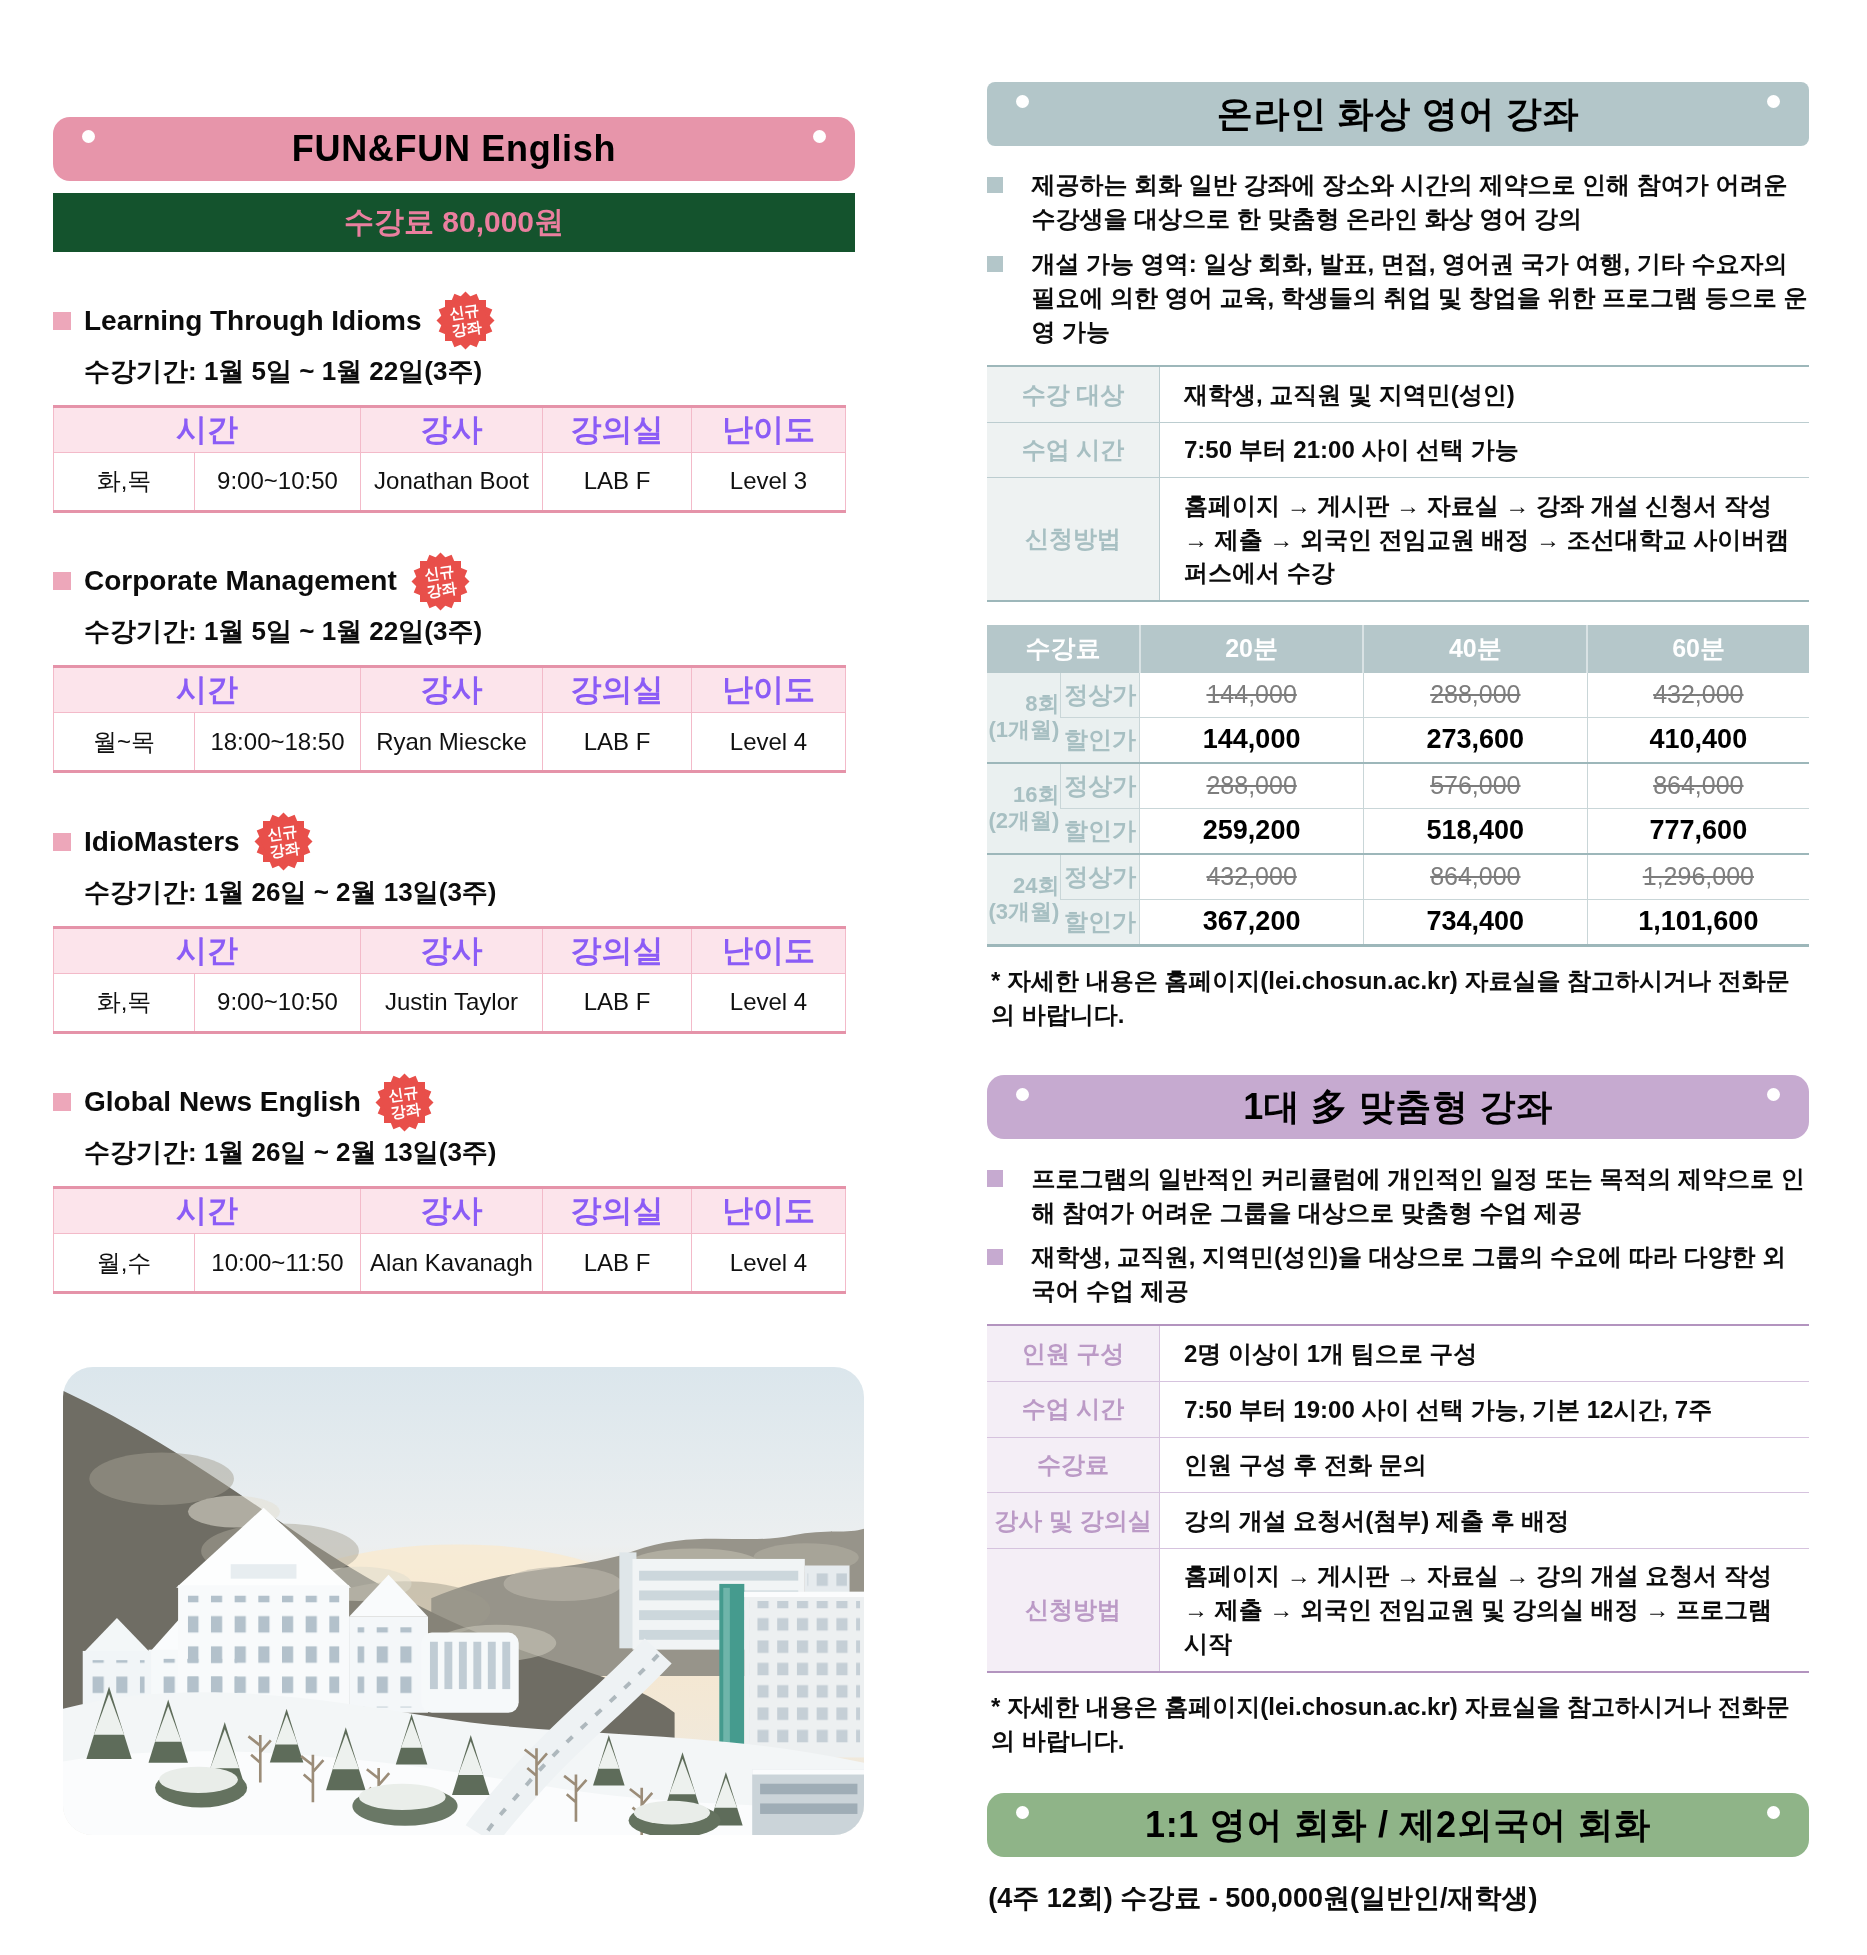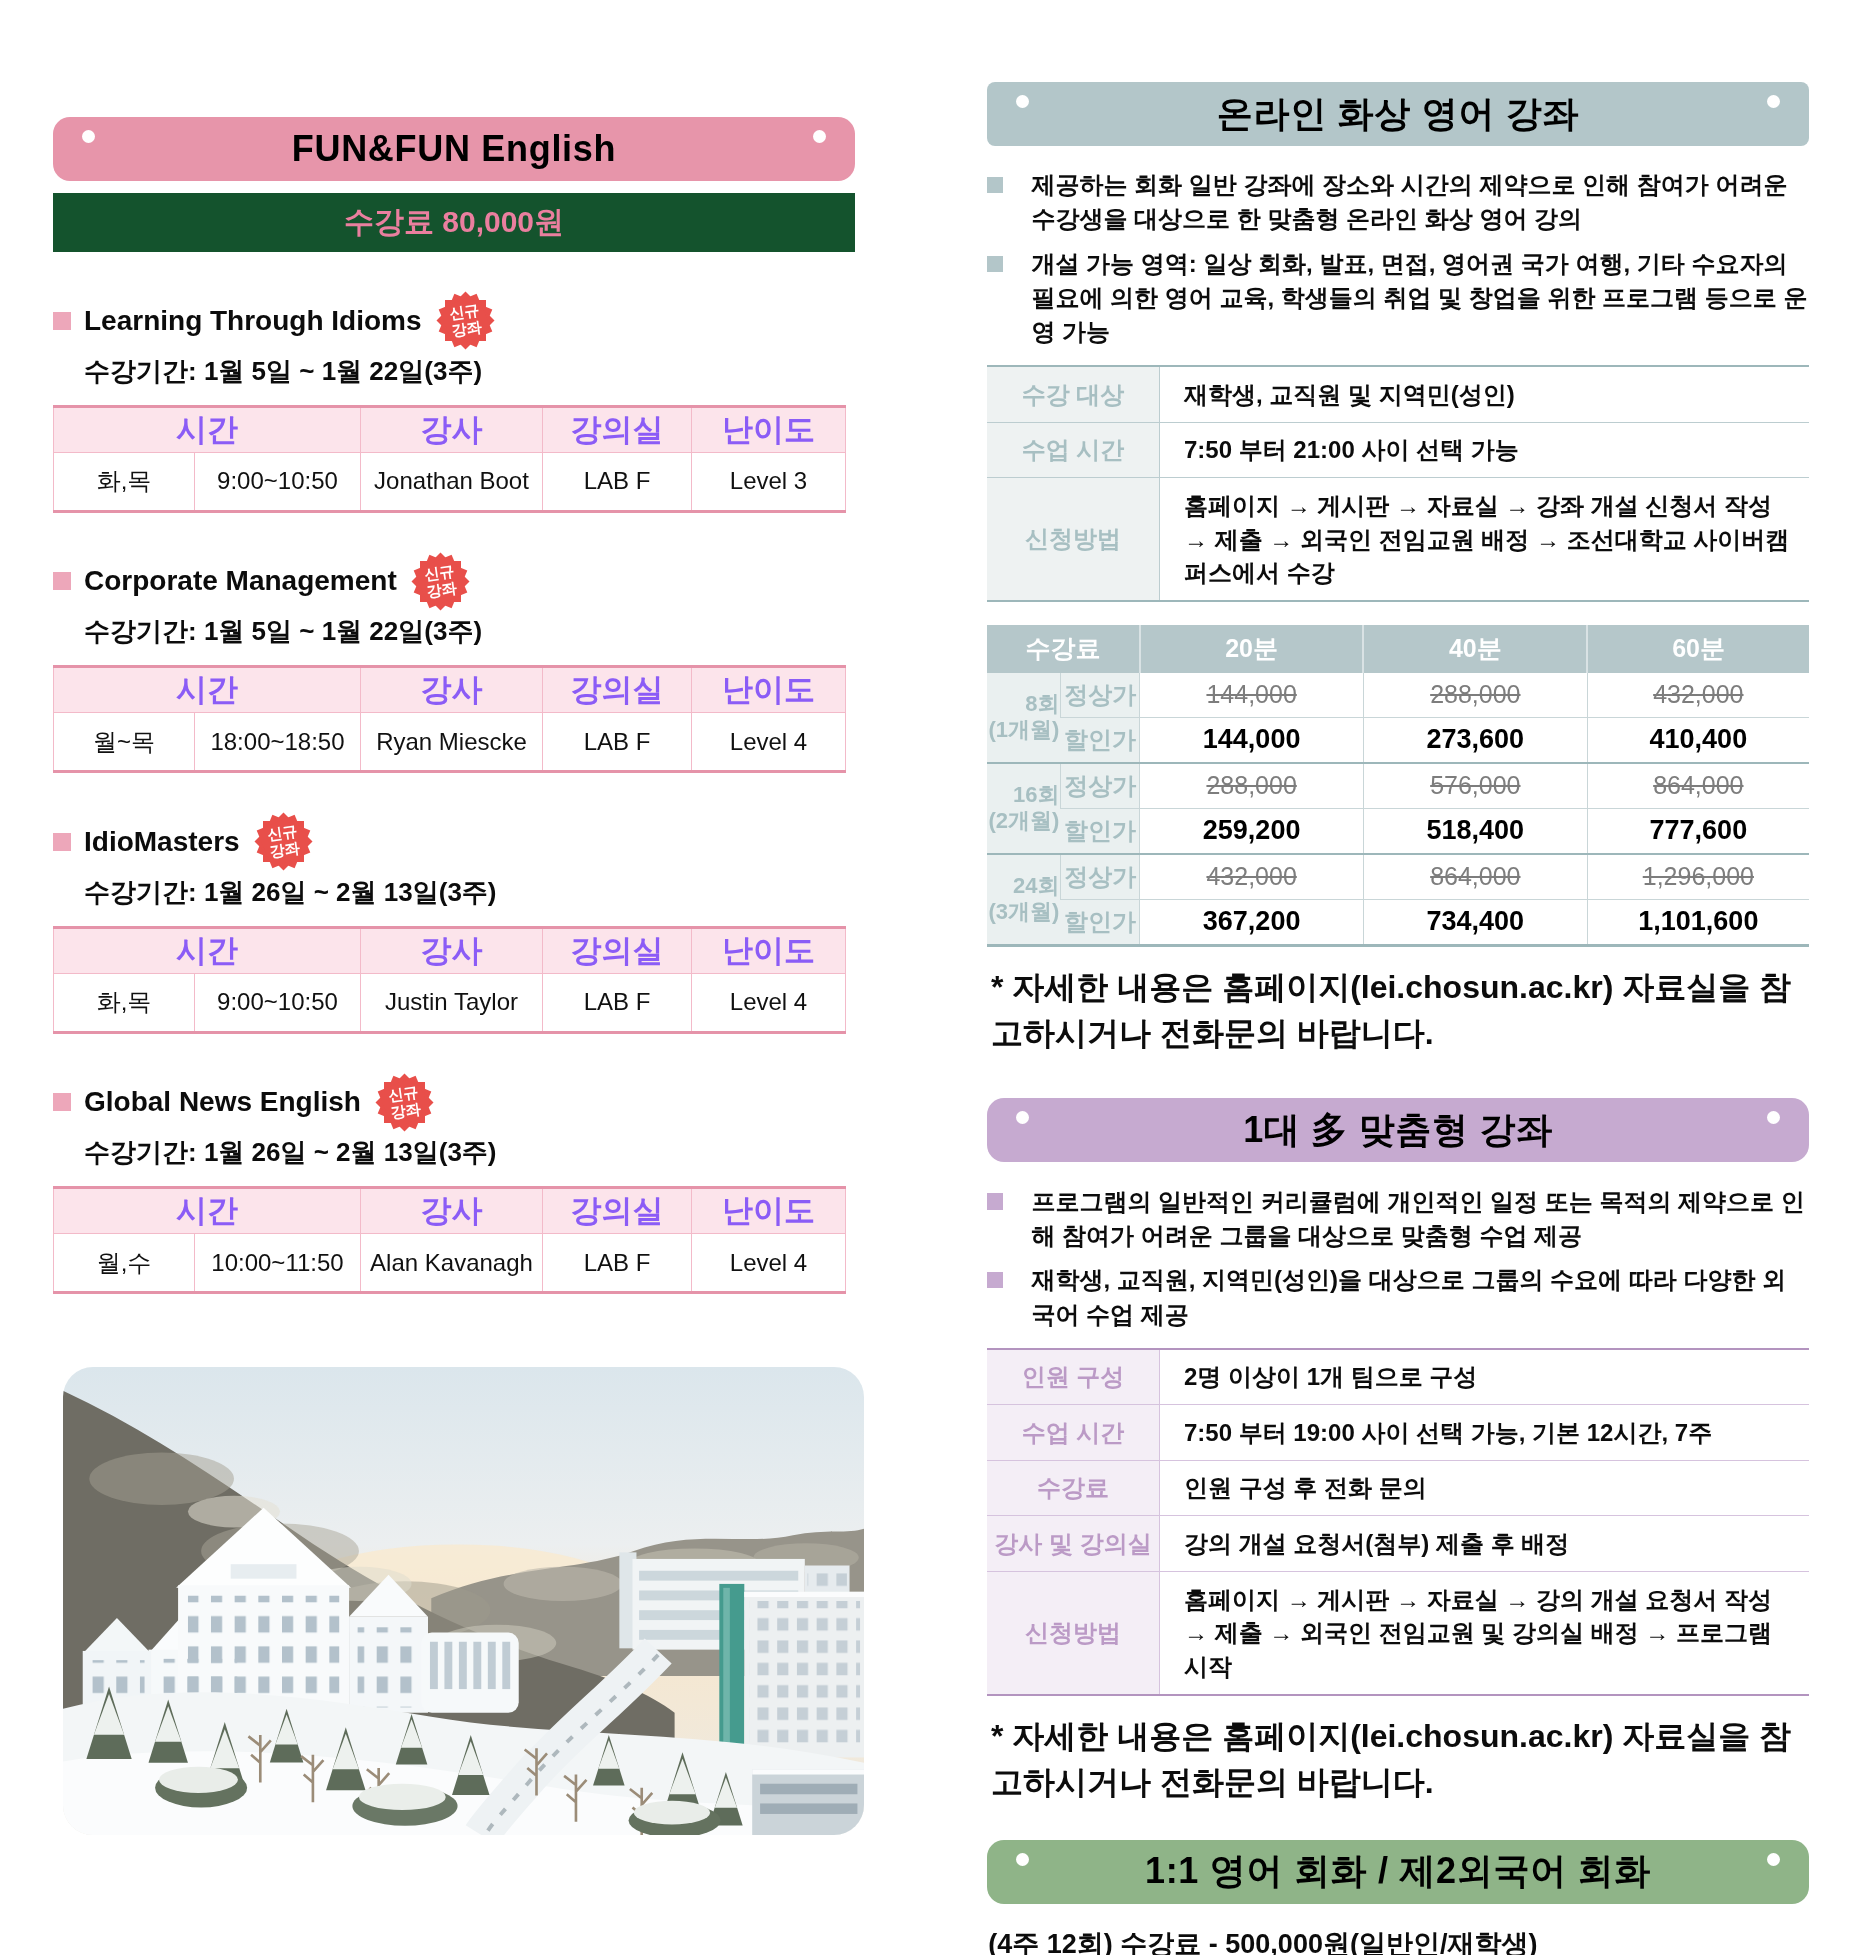--- a/index.html
+++ b/index.html
@@ -71,21 +71,21 @@
   table.price th + th{border-left:2px solid #d9e2e4;}
   table.price td{height:42px;text-align:center;border-left:1.3px solid #c9d6d8;font-size:25px;}
   table.price td:first-child{border-left:none;}
   table.price .grp{background:#eaf0f0;color:#a7bfc2;font-weight:700;font-size:22px;line-height:1.2;text-align:right;}
   table.price .sub{background:#eaf0f0;color:#a7bfc2;font-weight:700;font-size:24px;}
   table.price .pn{color:#7d7d7d;text-decoration:line-through;font-weight:400;}
   table.price .pd{color:#000;font-weight:700;font-size:27px;}
   table.price tr.gsep td{border-top:2.6px solid #9db7ba;}
   table.price tr.dsep td{border-top:1.3px solid #c9d6d8;}
 
-  .footnote{margin:17px 0 0 4px;font-size:32px;font-weight:700;color:#0c0c0c;line-height:1.45;}
+  .footnote{margin:17px 0 0 4px;font-size:24px;font-weight:700;color:#0c0c0c;line-height:1.45;}
   .subtitle{margin:22.4px 0 0 1.3px;font-size:27px;font-weight:700;color:#0c0c0c;}
 </style>
 </head>
 <body>
 
 <div class="page">
 
   <div class="col left">
 
     <div class="banner theme-pink">

